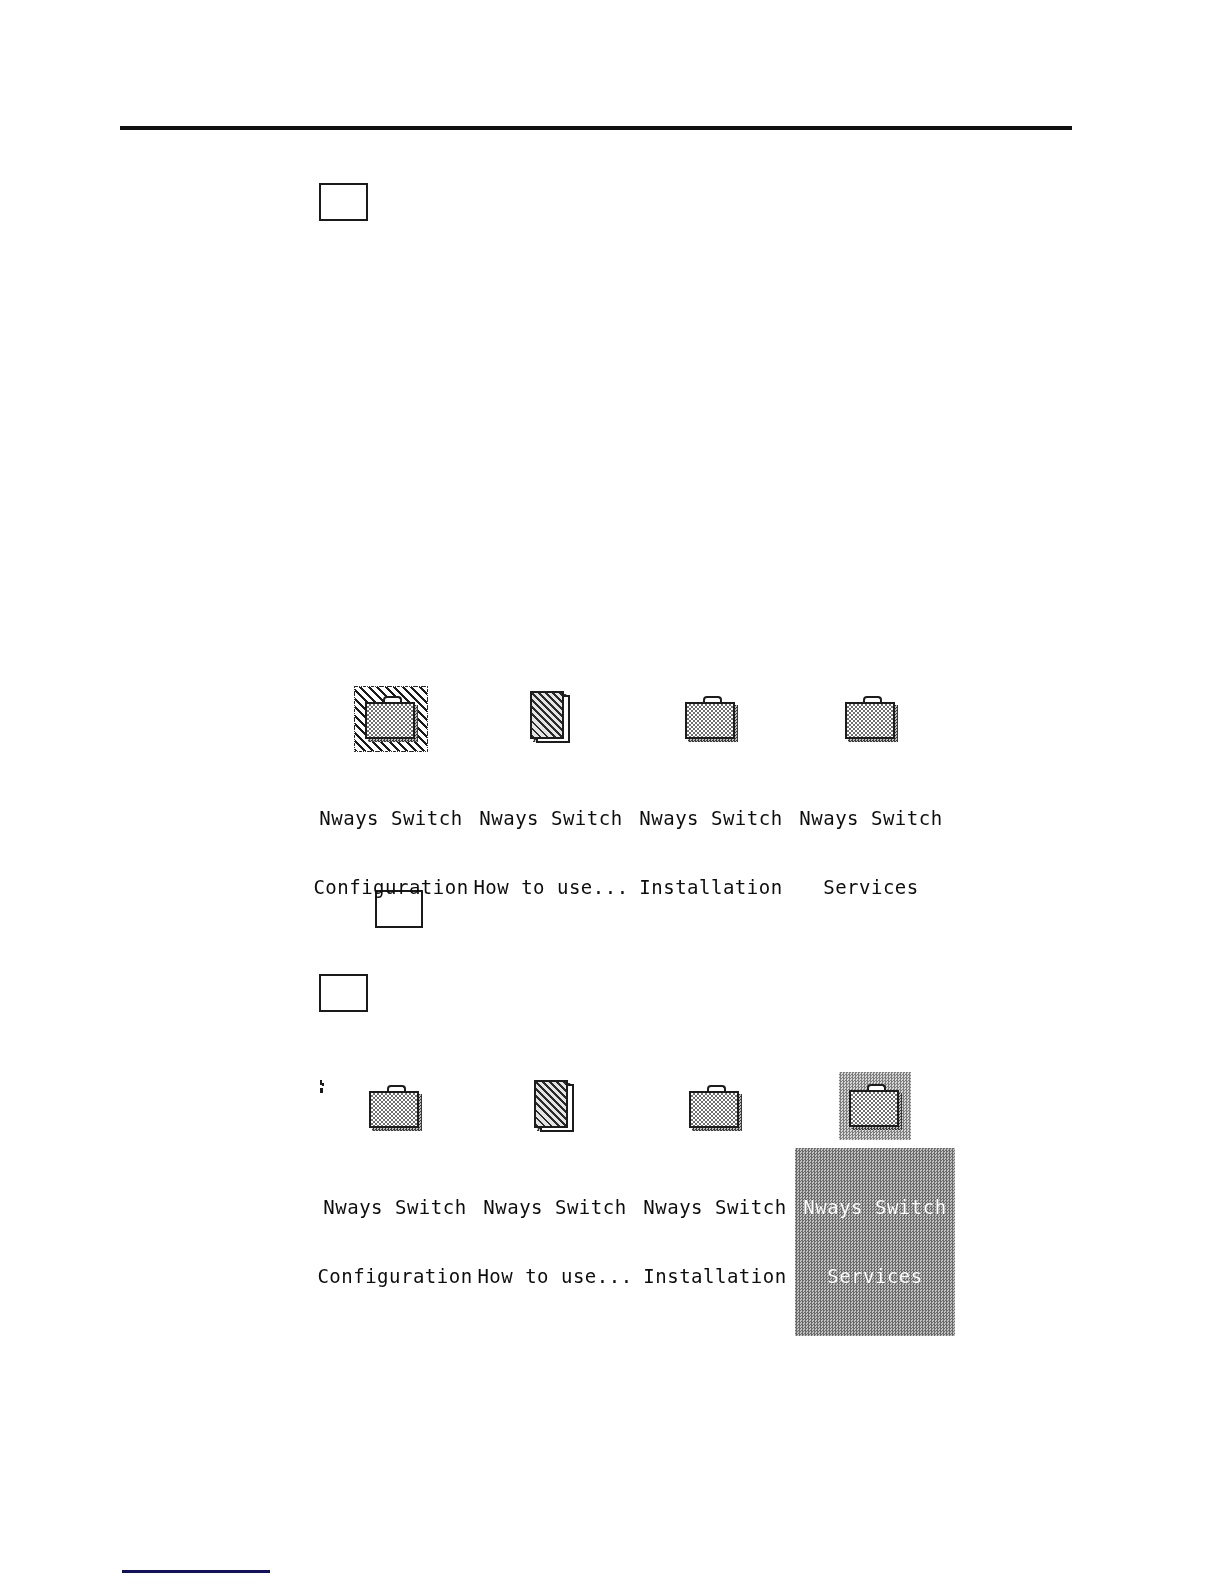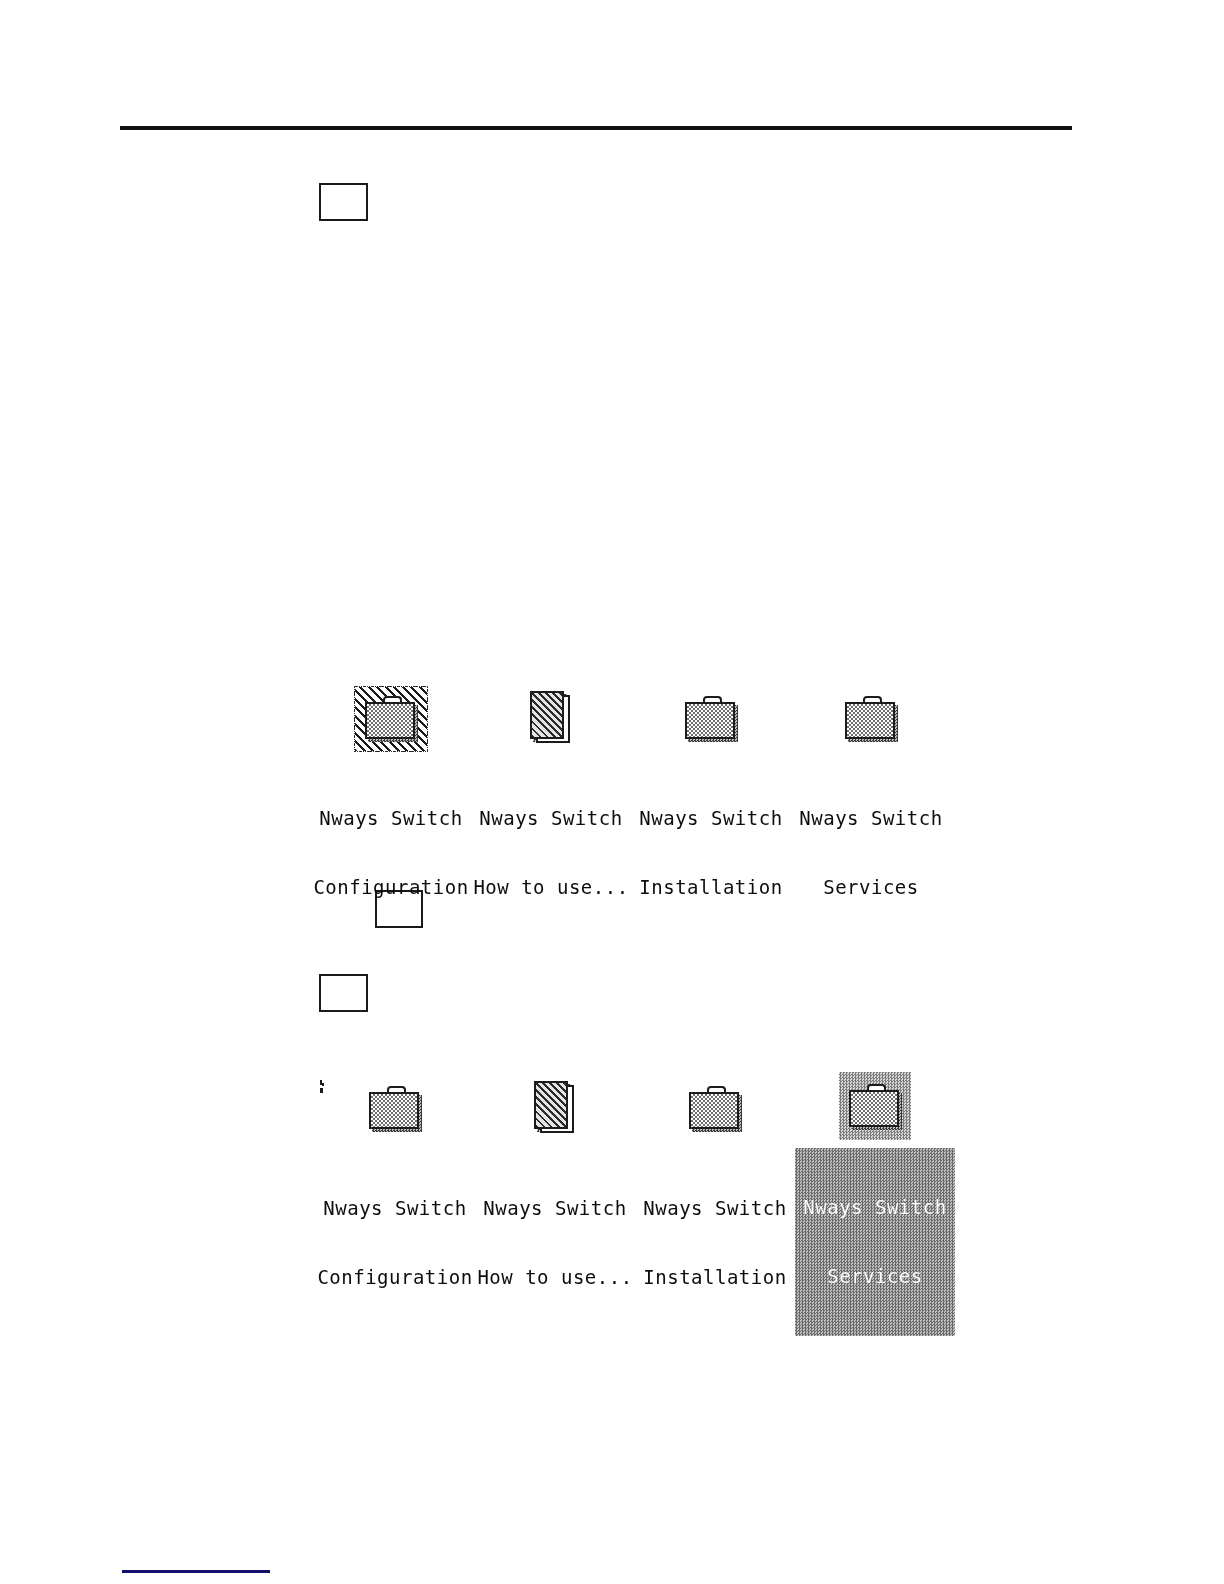--- a/index.html
+++ b/index.html
@@ -43,21 +43,21 @@
     box-sizing: border-box;
   }
   .box-1 { left: 319px; top: 183px; width: 49px; height: 38px; }
   .box-2 { left: 375px; top: 890px; width: 48px; height: 38px; }
   .box-3 { left: 319px; top: 974px; width: 49px; height: 38px; }
 
   
   .icon-row {
     position: absolute;
     display: flex;
-    align-items: flex-end;
+    align-items: center;
   }
   .icon-row-1 { left: 311px; top: 684px; }
   .icon-row-2 { left: 315px; top: 1072px; }
 
   .icon-cell {
     width: 160px;
     display: flex;
     flex-direction: column;
     align-items: center;
   }

